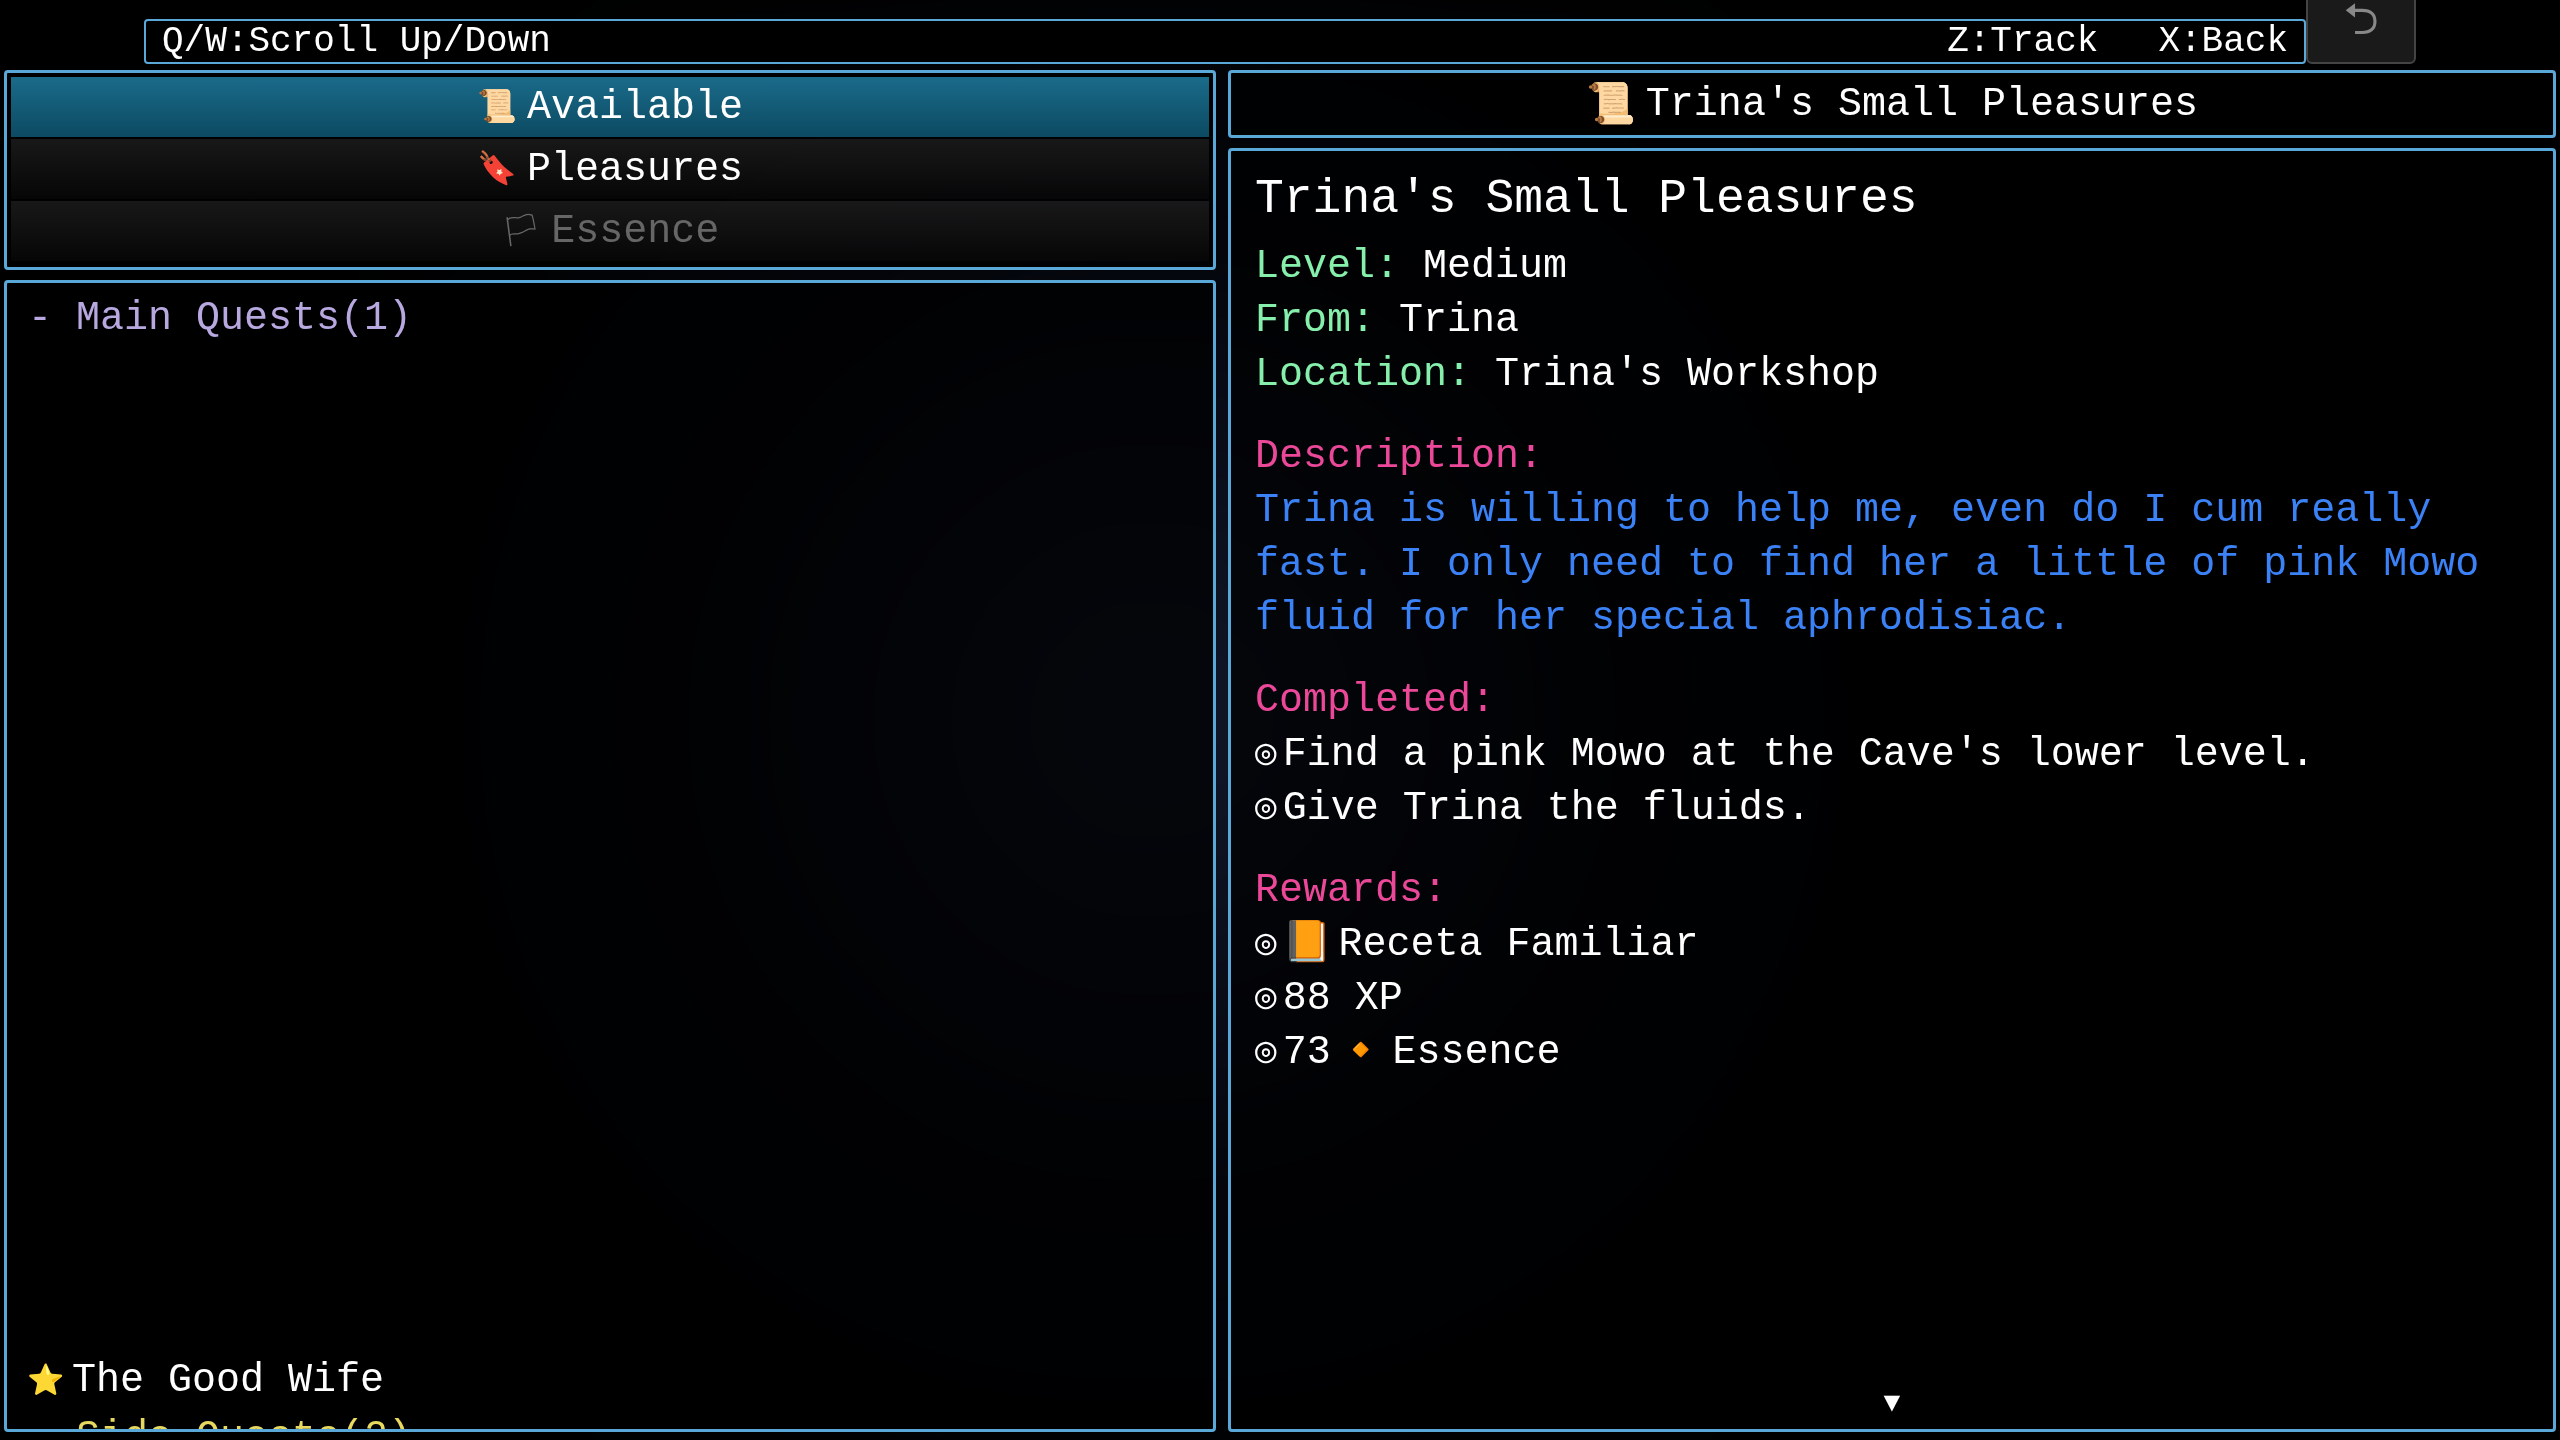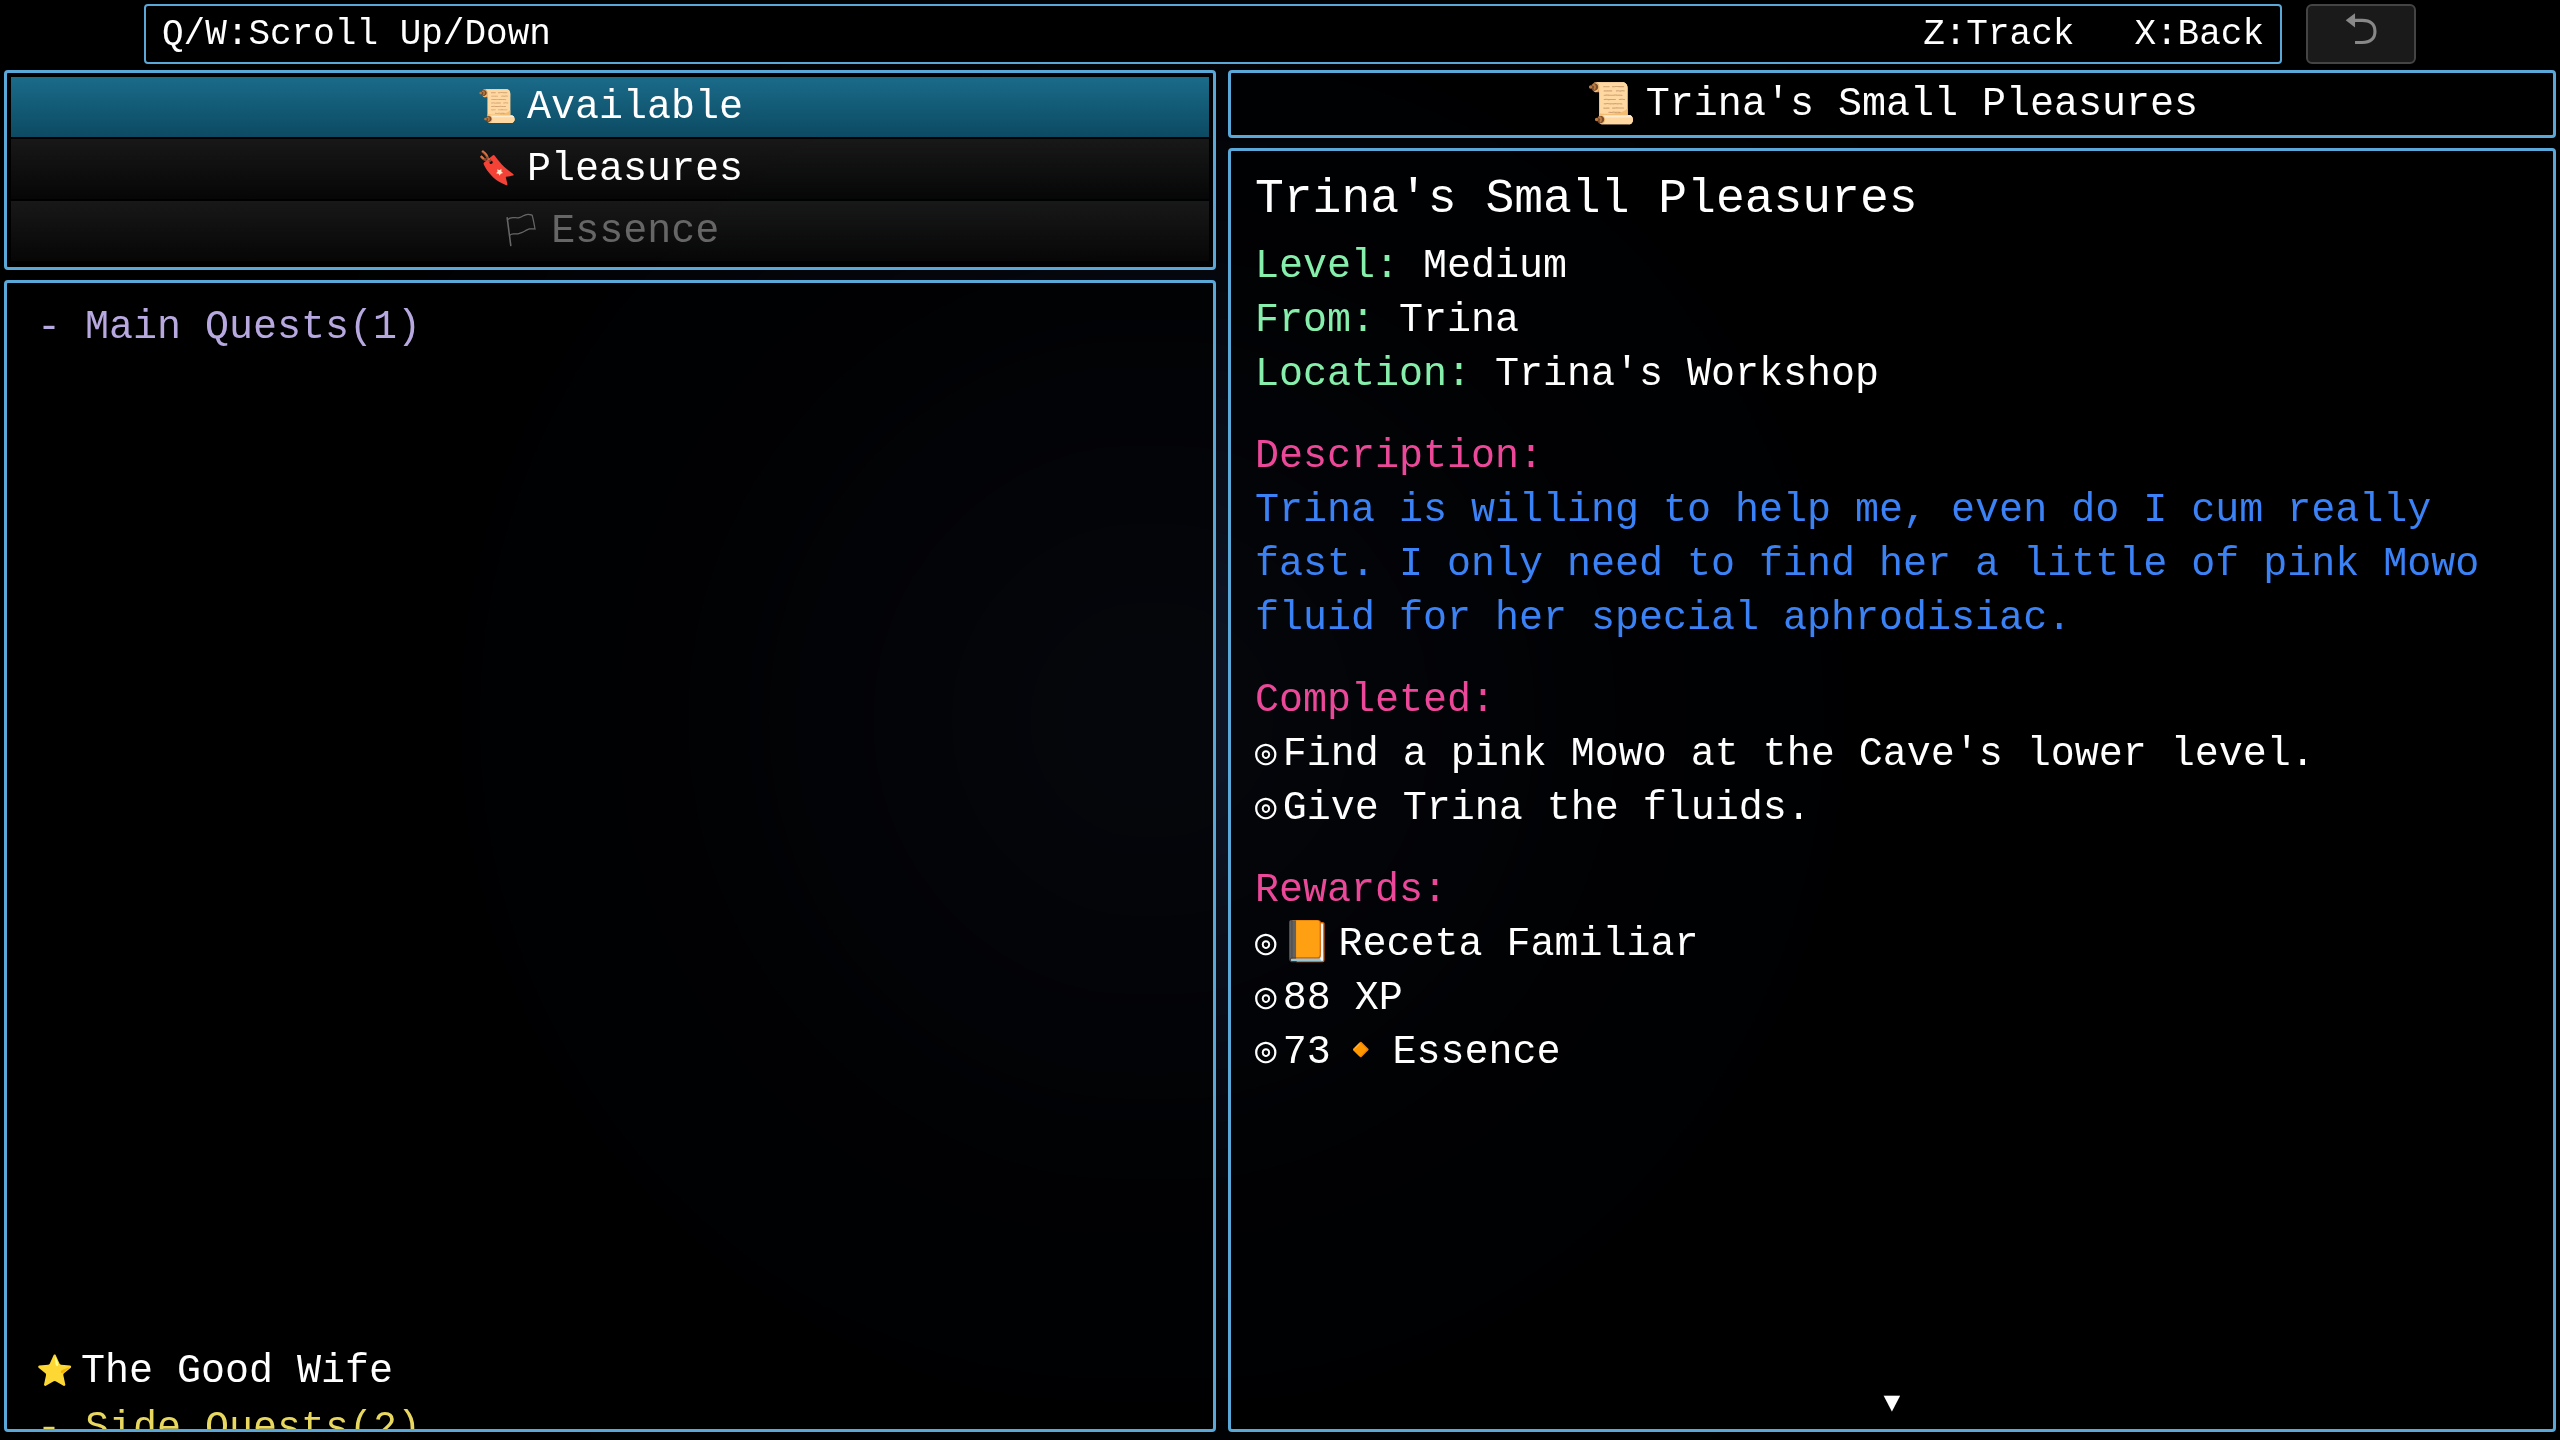--- a/index.html
+++ b/index.html
@@ -22,22 +22,23 @@
     .container {
       position: relative;
       z-index: 1;
       width: 100%;
       height: 100%;
       padding: 4px;
     }
     .top-bar {
       display: flex;
       height: 60px;
-      gap: 24px;
+      gap: 0;
       margin: 0 140px 6px 140px;
+      align-items: flex-end;
     }
     .hint-bar {
       flex: 1;
       background: #000;
       border: 2px solid #5aa8d8;
       border-radius: 4px;
       display: flex;
       align-items: center;
       padding: 0 16px;
       font-size: 36px;
@@ -92,21 +93,21 @@
       margin-bottom: 2px;
     }
     .tab.selected {
       background: linear-gradient(to bottom, #1a6b8a, #0c4a62);
       color: #fff;
     }
     .tab.failed { color: #666; }
     .tab-icon { font-size: 32px; }
     .quest-list-panel {
       flex: 1;
-      padding: 16px;
+      padding: 7px;
       overflow: hidden;
     }
     .list-header {
       font-size: 40px;
       color: #5aa8d8;
       padding: 6px 14px;
     }
     .list-header.main { color: #b8a8e0; }
     .list-header.side { color: #e8d860; }
     .quest-item {

